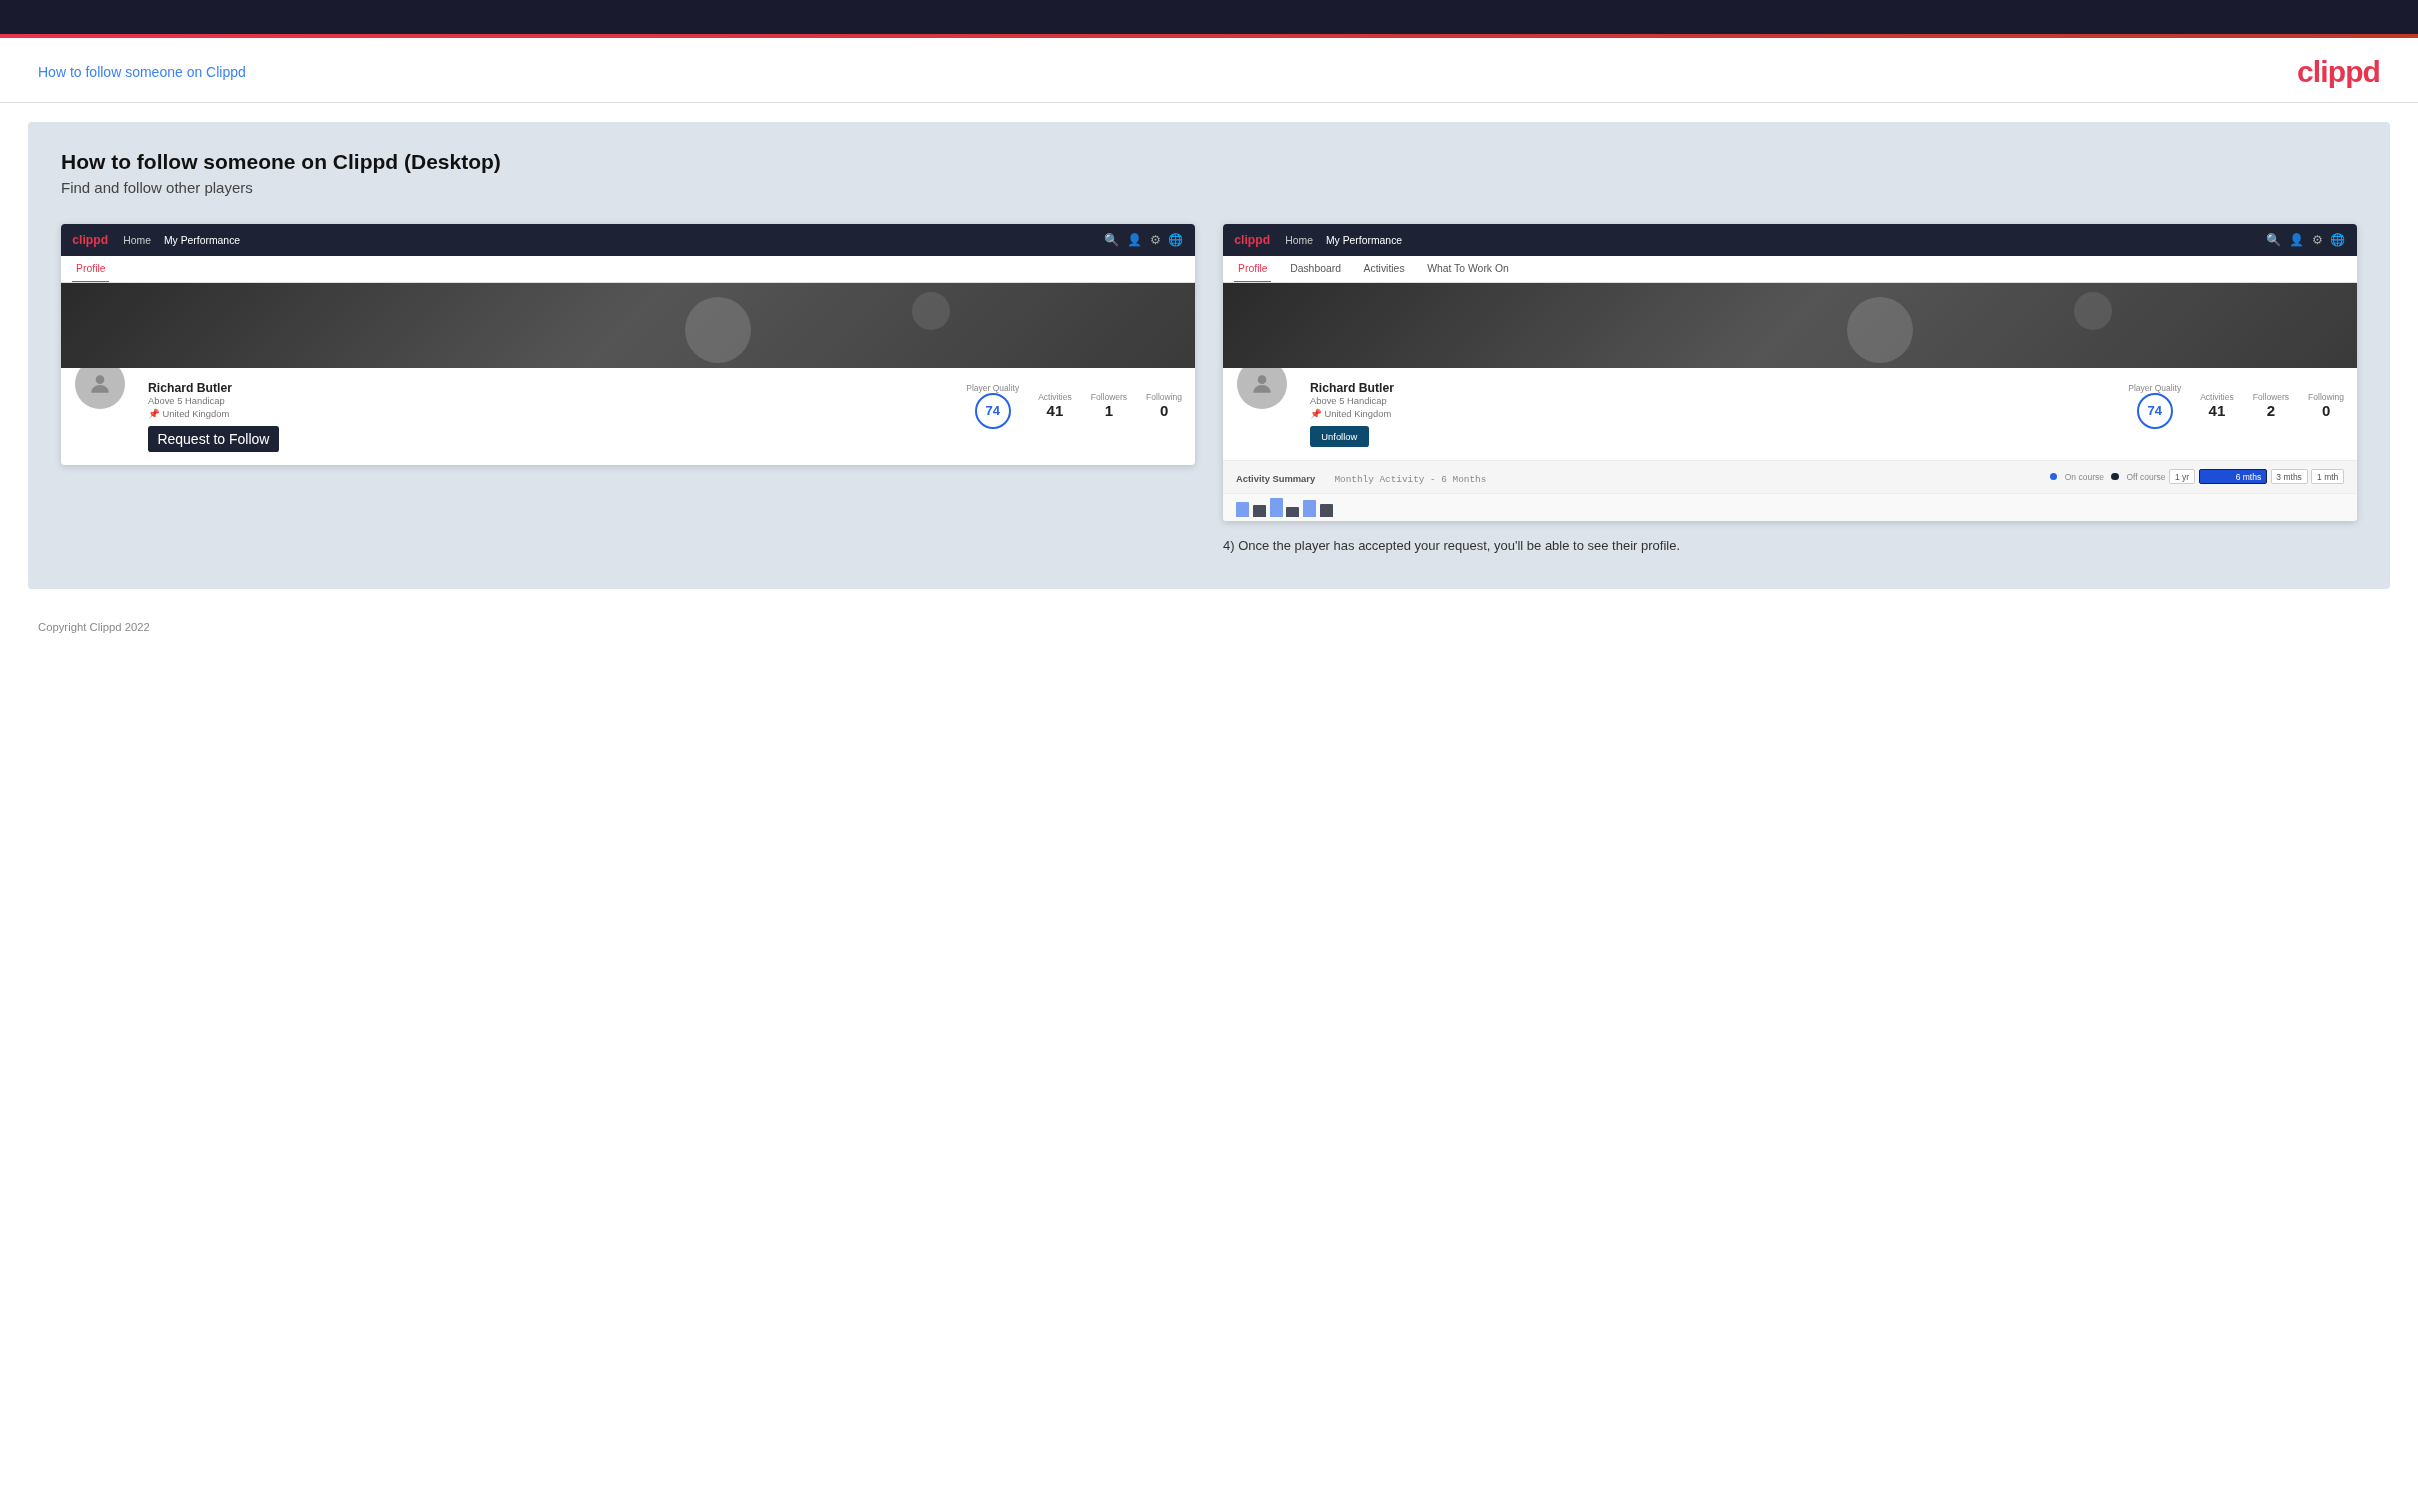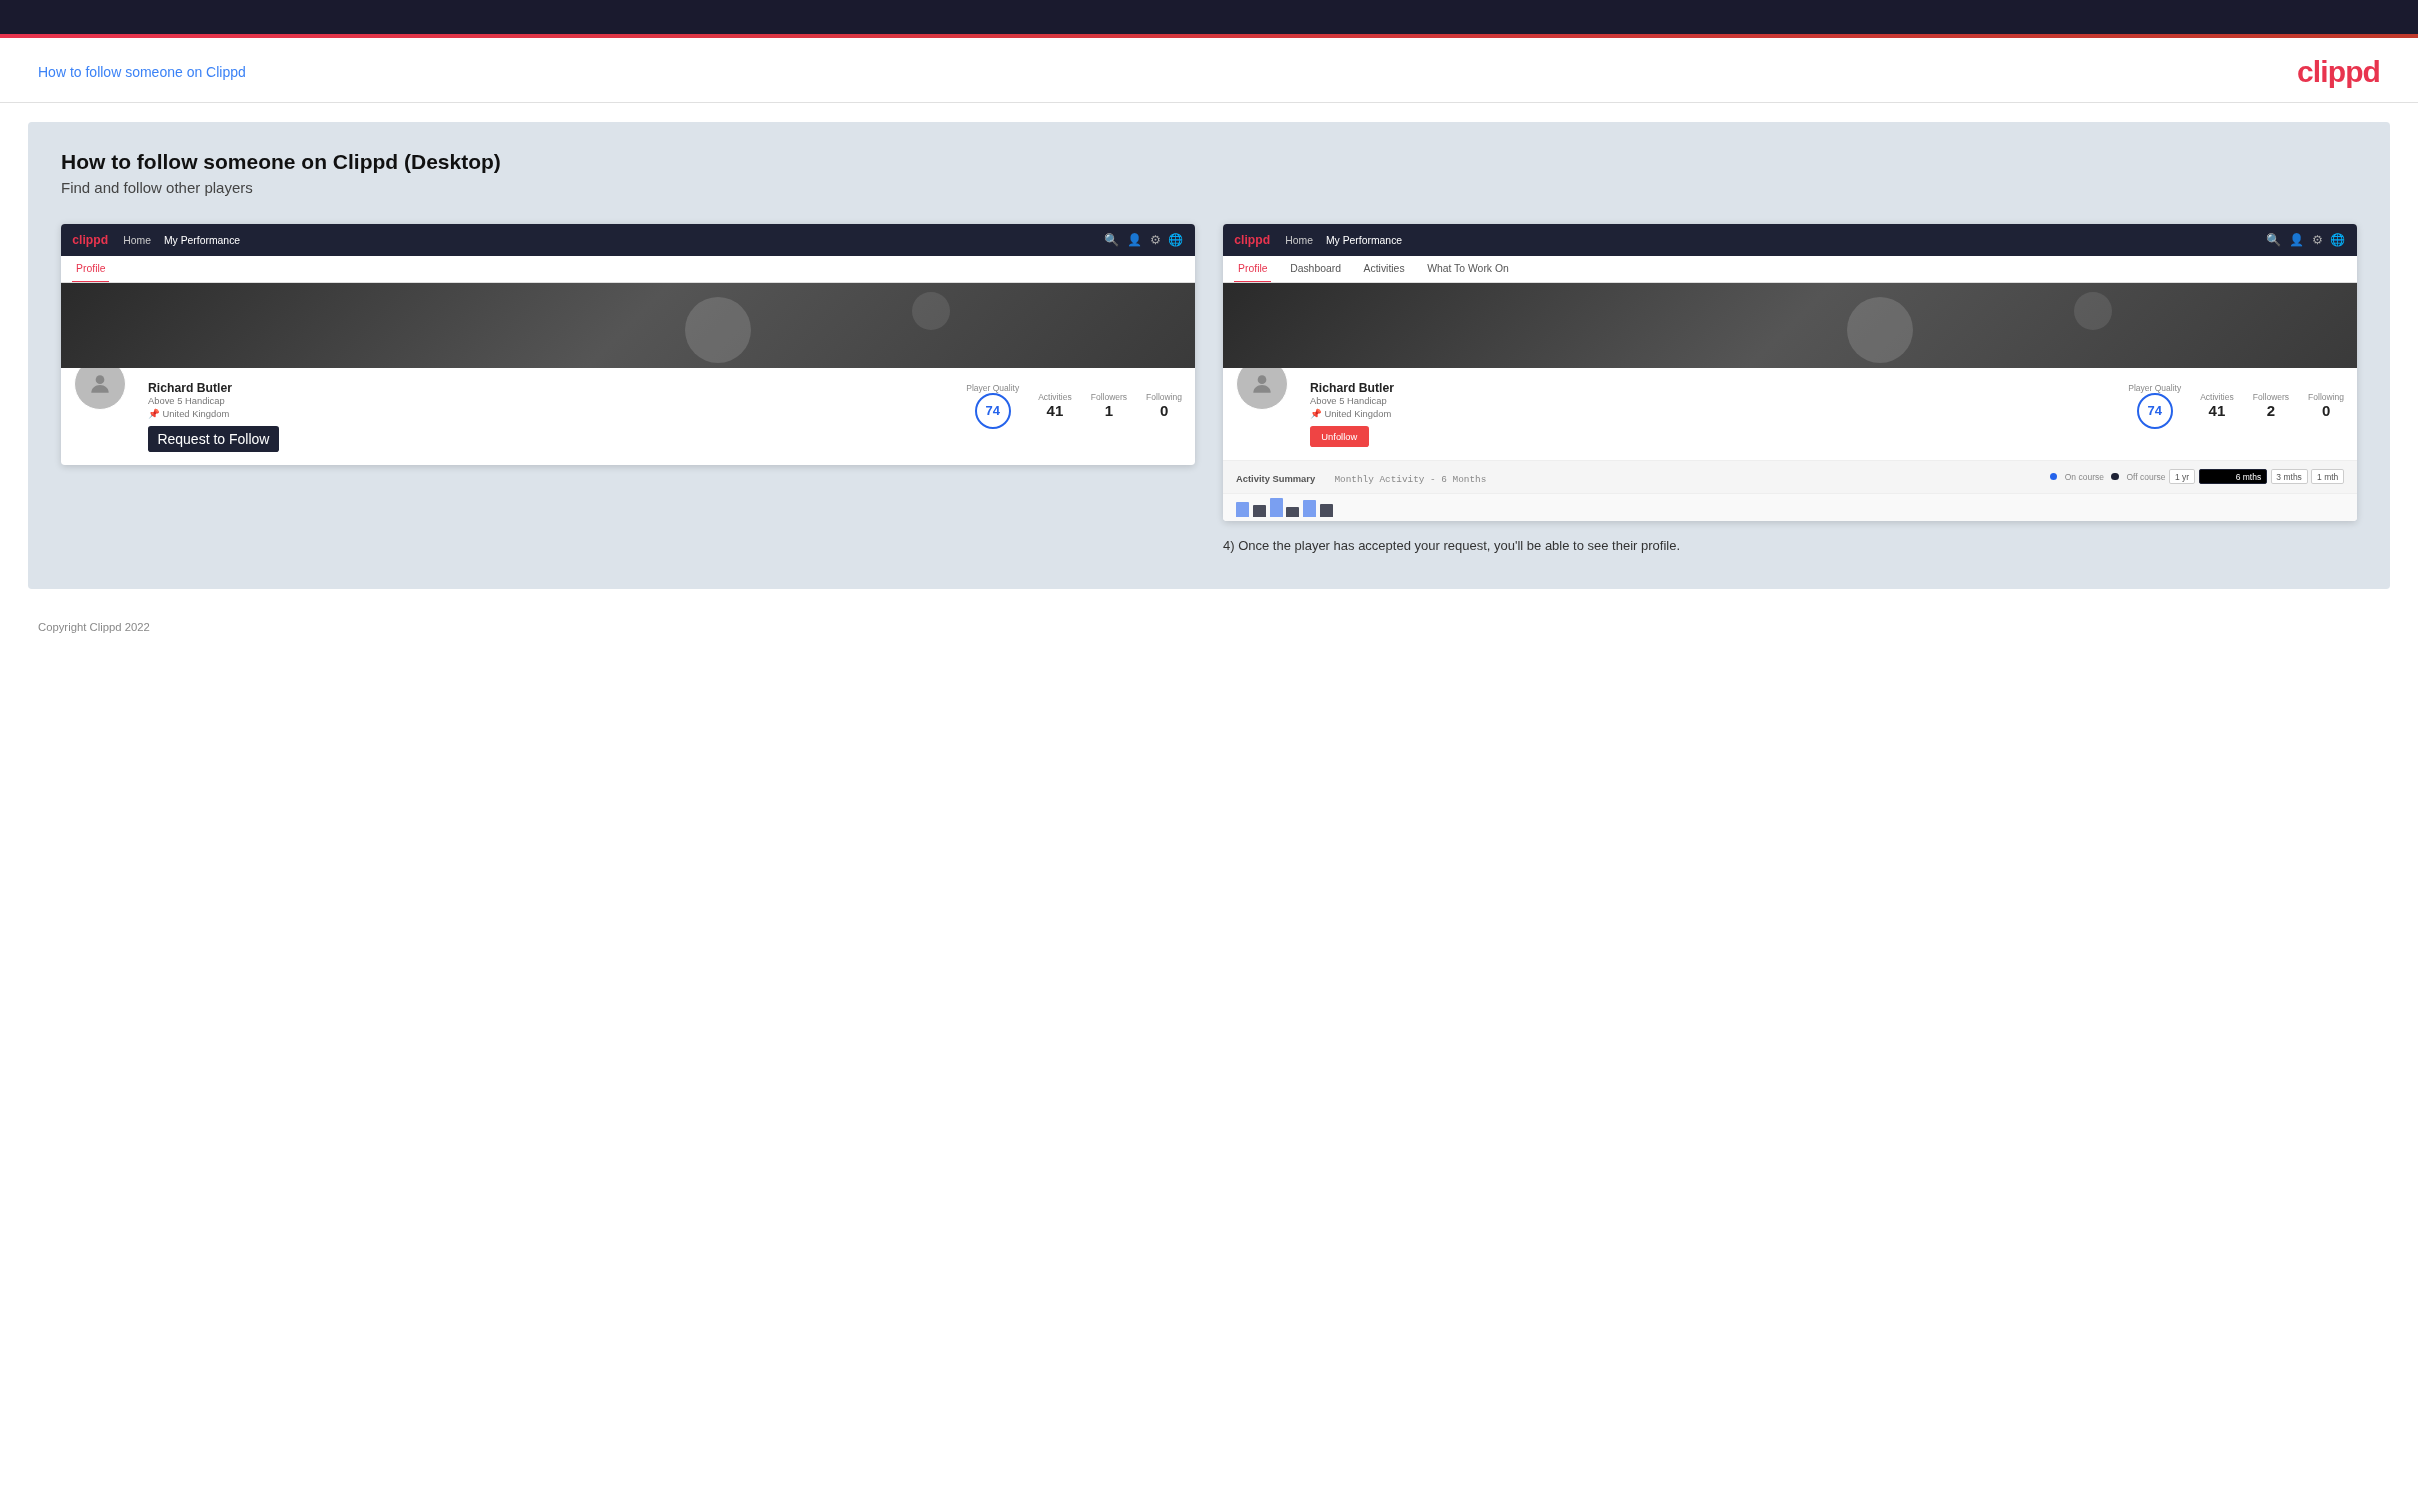--- a/index.html
+++ b/index.html
@@ -202,21 +202,21 @@
       color: #fff;
       border: none;
       padding: 4.7px 9.4px;
       font-size: 14px;
       border-radius: 2.8px;
       cursor: pointer;
       margin-top: 7.5px;
       display: inline-block;
     }
     .mock-unfollow-btn {
-      background: #ef4444;
+      background: #0c4a6e;
       color: #fff;
       border: none;
       padding: 4.7px 11.3px;
       font-size: 9.4px;
       border-radius: 2.8px;
       cursor: pointer;
       margin-top: 7.5px;
       display: inline-block;
     }
 
@@ -292,21 +292,21 @@
     .time-btn {
       font-size: 8.5px;
       padding: 1.9px 4.7px;
       border: 0.9px solid #ccc;
       border-radius: 1.9px;
       background: #fff;
       cursor: pointer;
       color: #555;
     }
     .time-btn.active {
-      background: #000000;
+      background: #1d4ed8;
       color: #fff;
       border-color: #1e2235;
       padding-left: 36px;
     }
 
     
     .mock-chart {
       height: 28px;
       background: #f9f9f9;
       border-top: 0.9px solid #eee;

